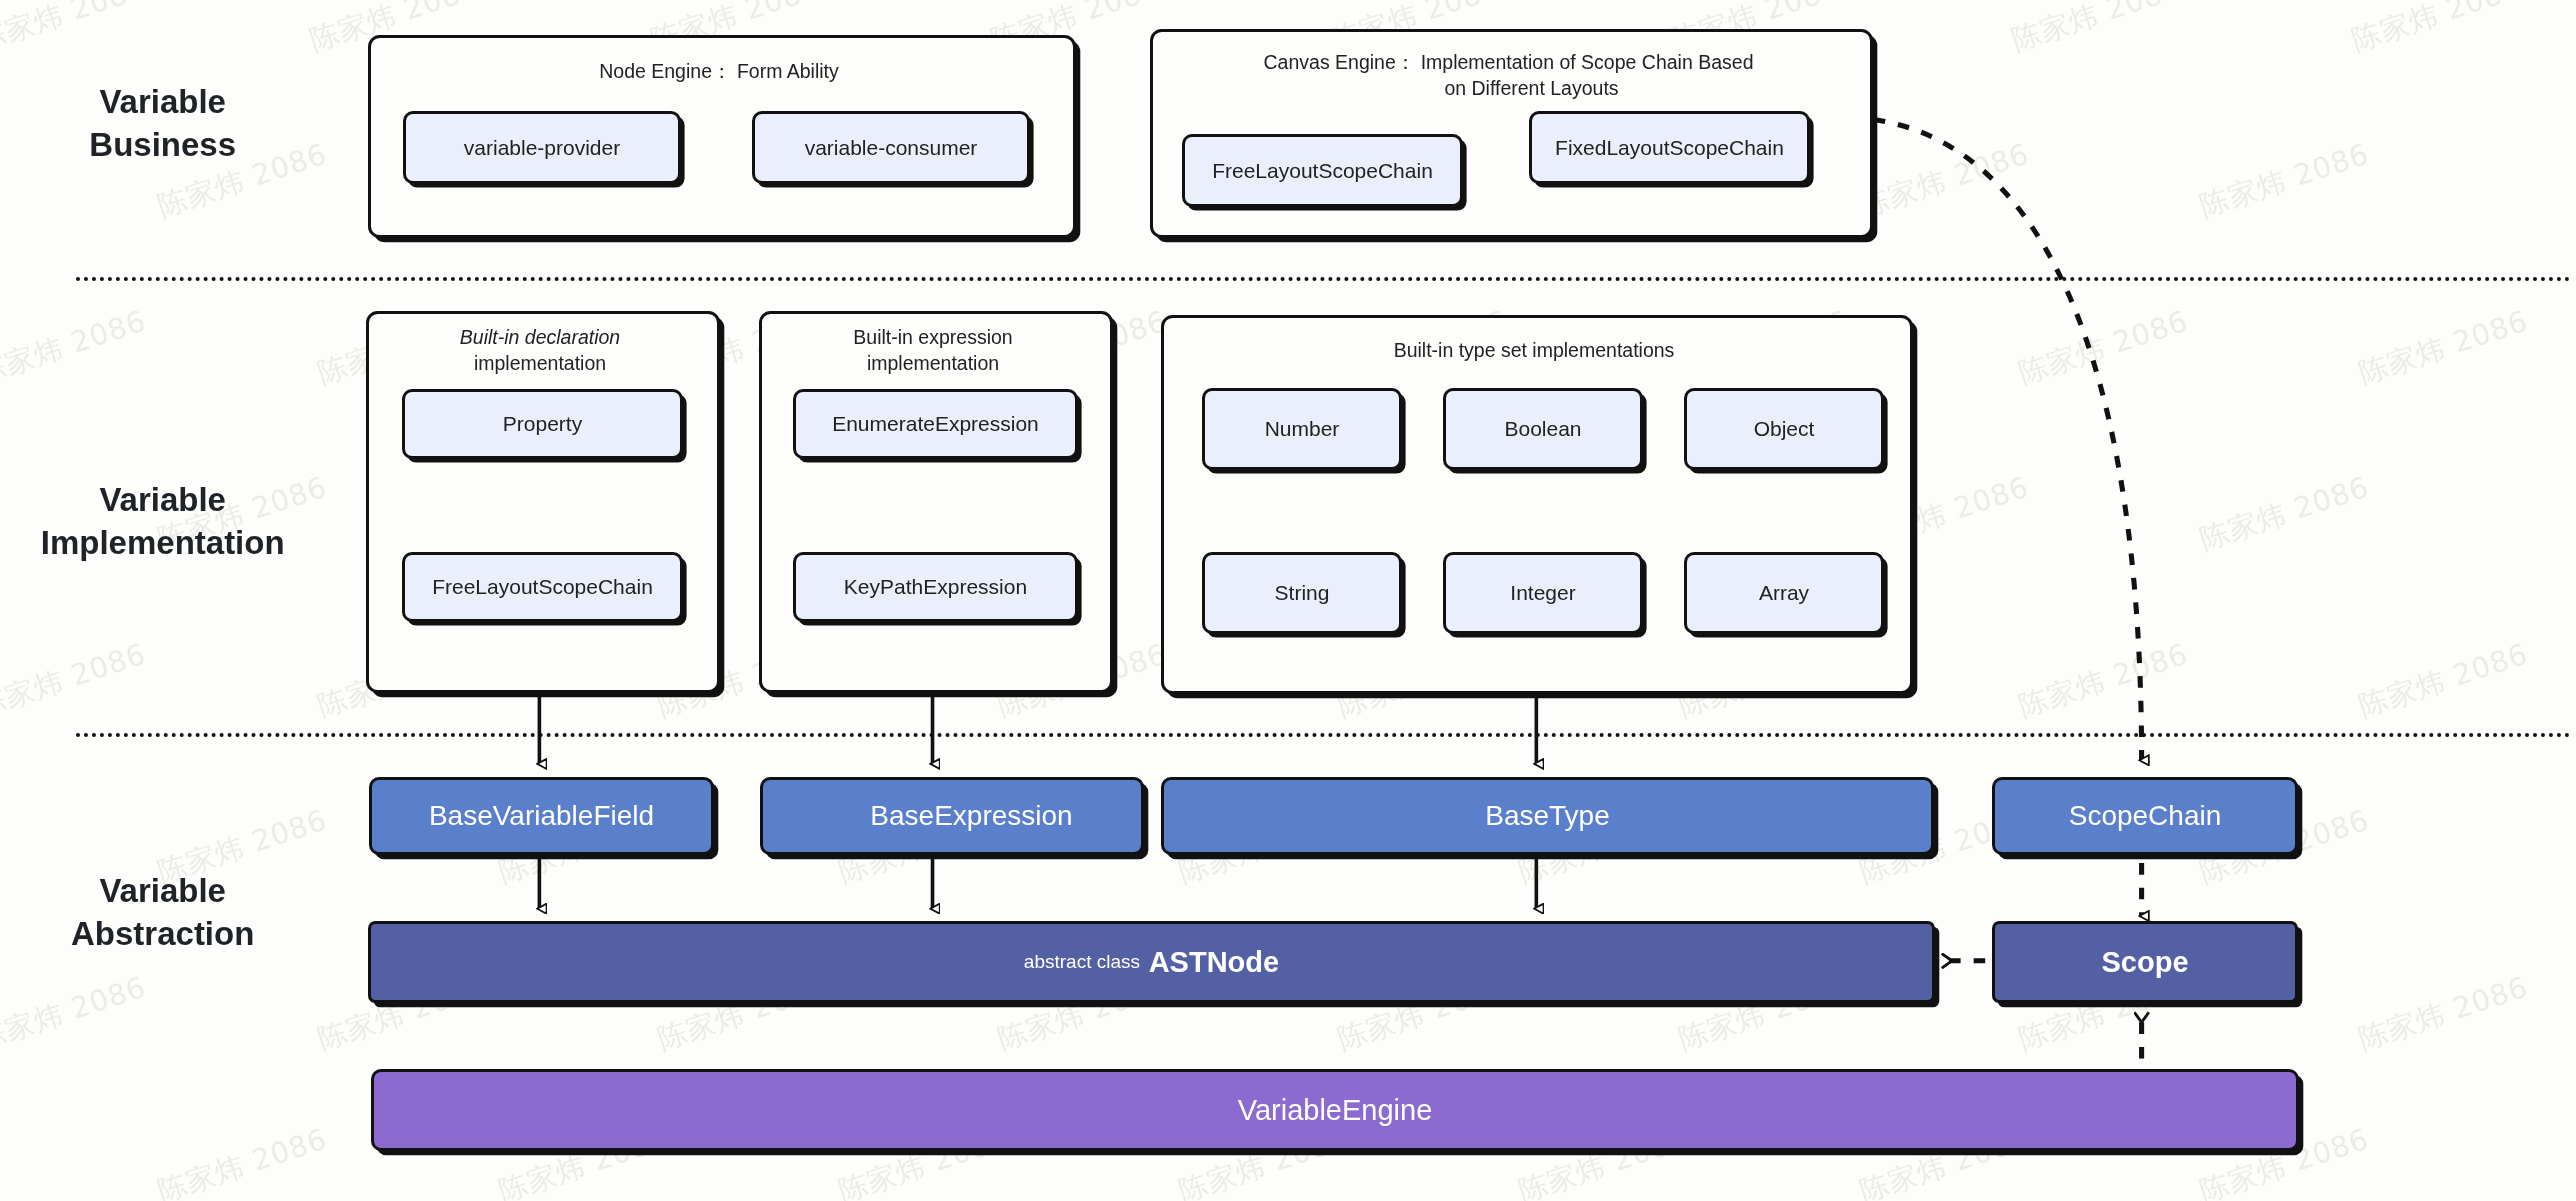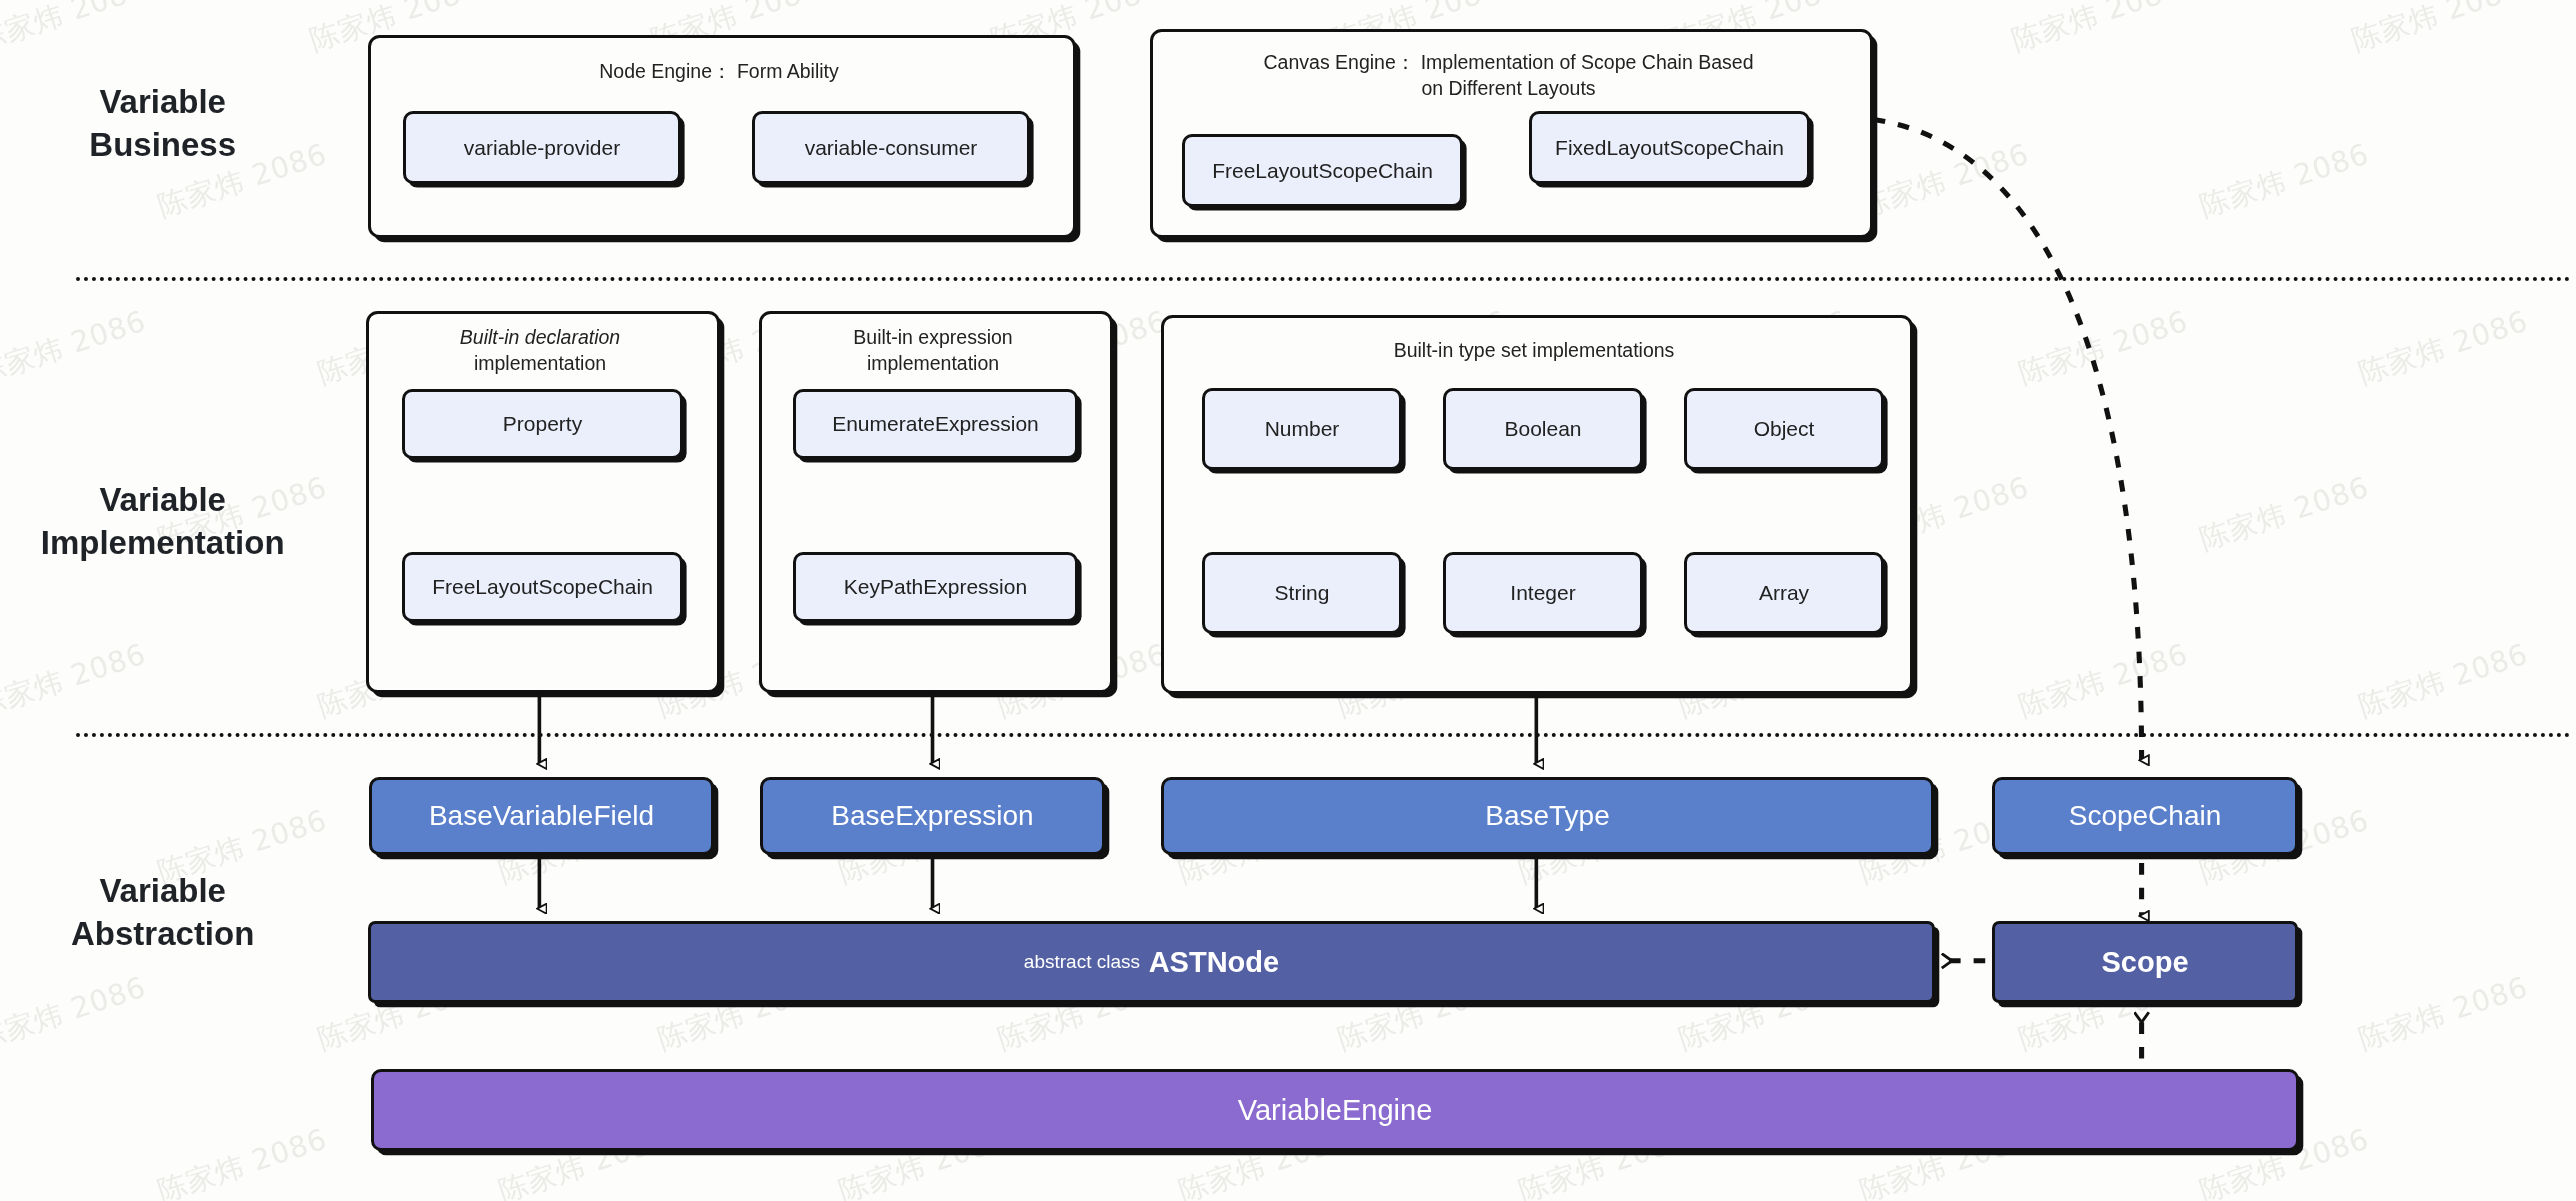--- a/index.html
+++ b/index.html
@@ -162,21 +162,21 @@
   <div class="divider" style="left:76px;top:277px;width:2496px;"></div>
   <div class="divider" style="left:76px;top:733px;width:2496px;"></div>
 
   <div class="outer-box" style="left:368px;top:35px;width:702px;height:197px;"></div>
   <div class="outer-title" style="left:368px;top:58px;width:702px;">Node Engine： Form Ability</div>
   <div class="leaf-box" style="left:403px;top:111px;width:272px;height:67px;text-align:center;">variable-provider</div>
   <div class="leaf-box" style="left:752px;top:111px;width:272px;height:67px;">variable-consumer</div>
 
   <div class="outer-box" style="left:1150px;top:29px;width:717px;height:203px;"></div>
   <div class="outer-title" style="left:1150px;top:49px;width:717px;">Canvas Engine： Implementation of Scope Chain Based</div>
-  <div class="outer-title" style="left:1150px;top:75px;width:717px;">on Different Layouts</div>
+  <div class="outer-title" style="left:1150px;top:75px;width:717px;padding-left:23px;">on Different Layouts</div>
   <div class="leaf-box" style="left:1182px;top:111px;width:275px;height:67px;margin-top:23px;">FreeLayoutScopeChain</div>
   <div class="leaf-box" style="left:1529px;top:111px;width:275px;height:67px;">FixedLayoutScopeChain</div>
 
   <div class="outer-box" style="left:366px;top:311px;width:348px;height:376px;"></div>
   <div class="outer-title" style="left:366px;top:324px;width:348px;font-style:italic;">Built-in declaration</div>
   <div class="outer-title" style="left:366px;top:350px;width:348px;">implementation</div>
   <div class="leaf-box" style="left:402px;top:389px;width:275px;height:64px;">Property</div>
   <div class="leaf-box" style="left:402px;top:552px;width:275px;height:64px;">FreeLayoutScopeChain</div>
 
   <div class="outer-box" style="left:759px;top:311px;width:348px;height:376px;"></div>
@@ -188,21 +188,21 @@
   <div class="outer-box" style="left:1161px;top:315px;width:746px;height:373px;"></div>
   <div class="outer-title" style="left:1161px;top:337px;width:746px;">Built-in type set implementations</div>
   <div class="leaf-box" style="left:1202px;top:388px;width:194px;height:76px;">Number</div>
   <div class="leaf-box" style="left:1443px;top:388px;width:194px;height:76px;">Boolean</div>
   <div class="leaf-box" style="left:1684px;top:388px;width:194px;height:76px;">Object</div>
   <div class="leaf-box" style="left:1202px;top:552px;width:194px;height:76px;">String</div>
   <div class="leaf-box" style="left:1443px;top:552px;width:194px;height:76px;">Integer</div>
   <div class="leaf-box" style="left:1684px;top:552px;width:194px;height:76px;">Array</div>
 
   <div class="blue-box" style="left:369px;top:777px;width:339px;height:72px;">BaseVariableField</div>
-  <div class="blue-box" style="left:760px;top:777px;width:339px;height:72px;">BaseExpression</div>
+  <div class="blue-box" style="left:760px;top:777px;width:339px;height:72px;padding-left:39px;">BaseExpression</div>
   <div class="blue-box" style="left:1161px;top:777px;width:767px;height:72px;">BaseType</div>
   <div class="blue-box" style="left:1992px;top:777px;width:300px;height:72px;">ScopeChain</div>
 
   <div class="dark-box" style="left:368px;top:921px;width:1561px;height:76px;">
     <span class="ast-small">abstract class</span>
     <span class="ast-big">ASTNode</span>
   </div>
 
   <div class="dark-box" style="left:1992px;top:921px;width:300px;height:76px;">
     <span class="scope-big">Scope</span>

